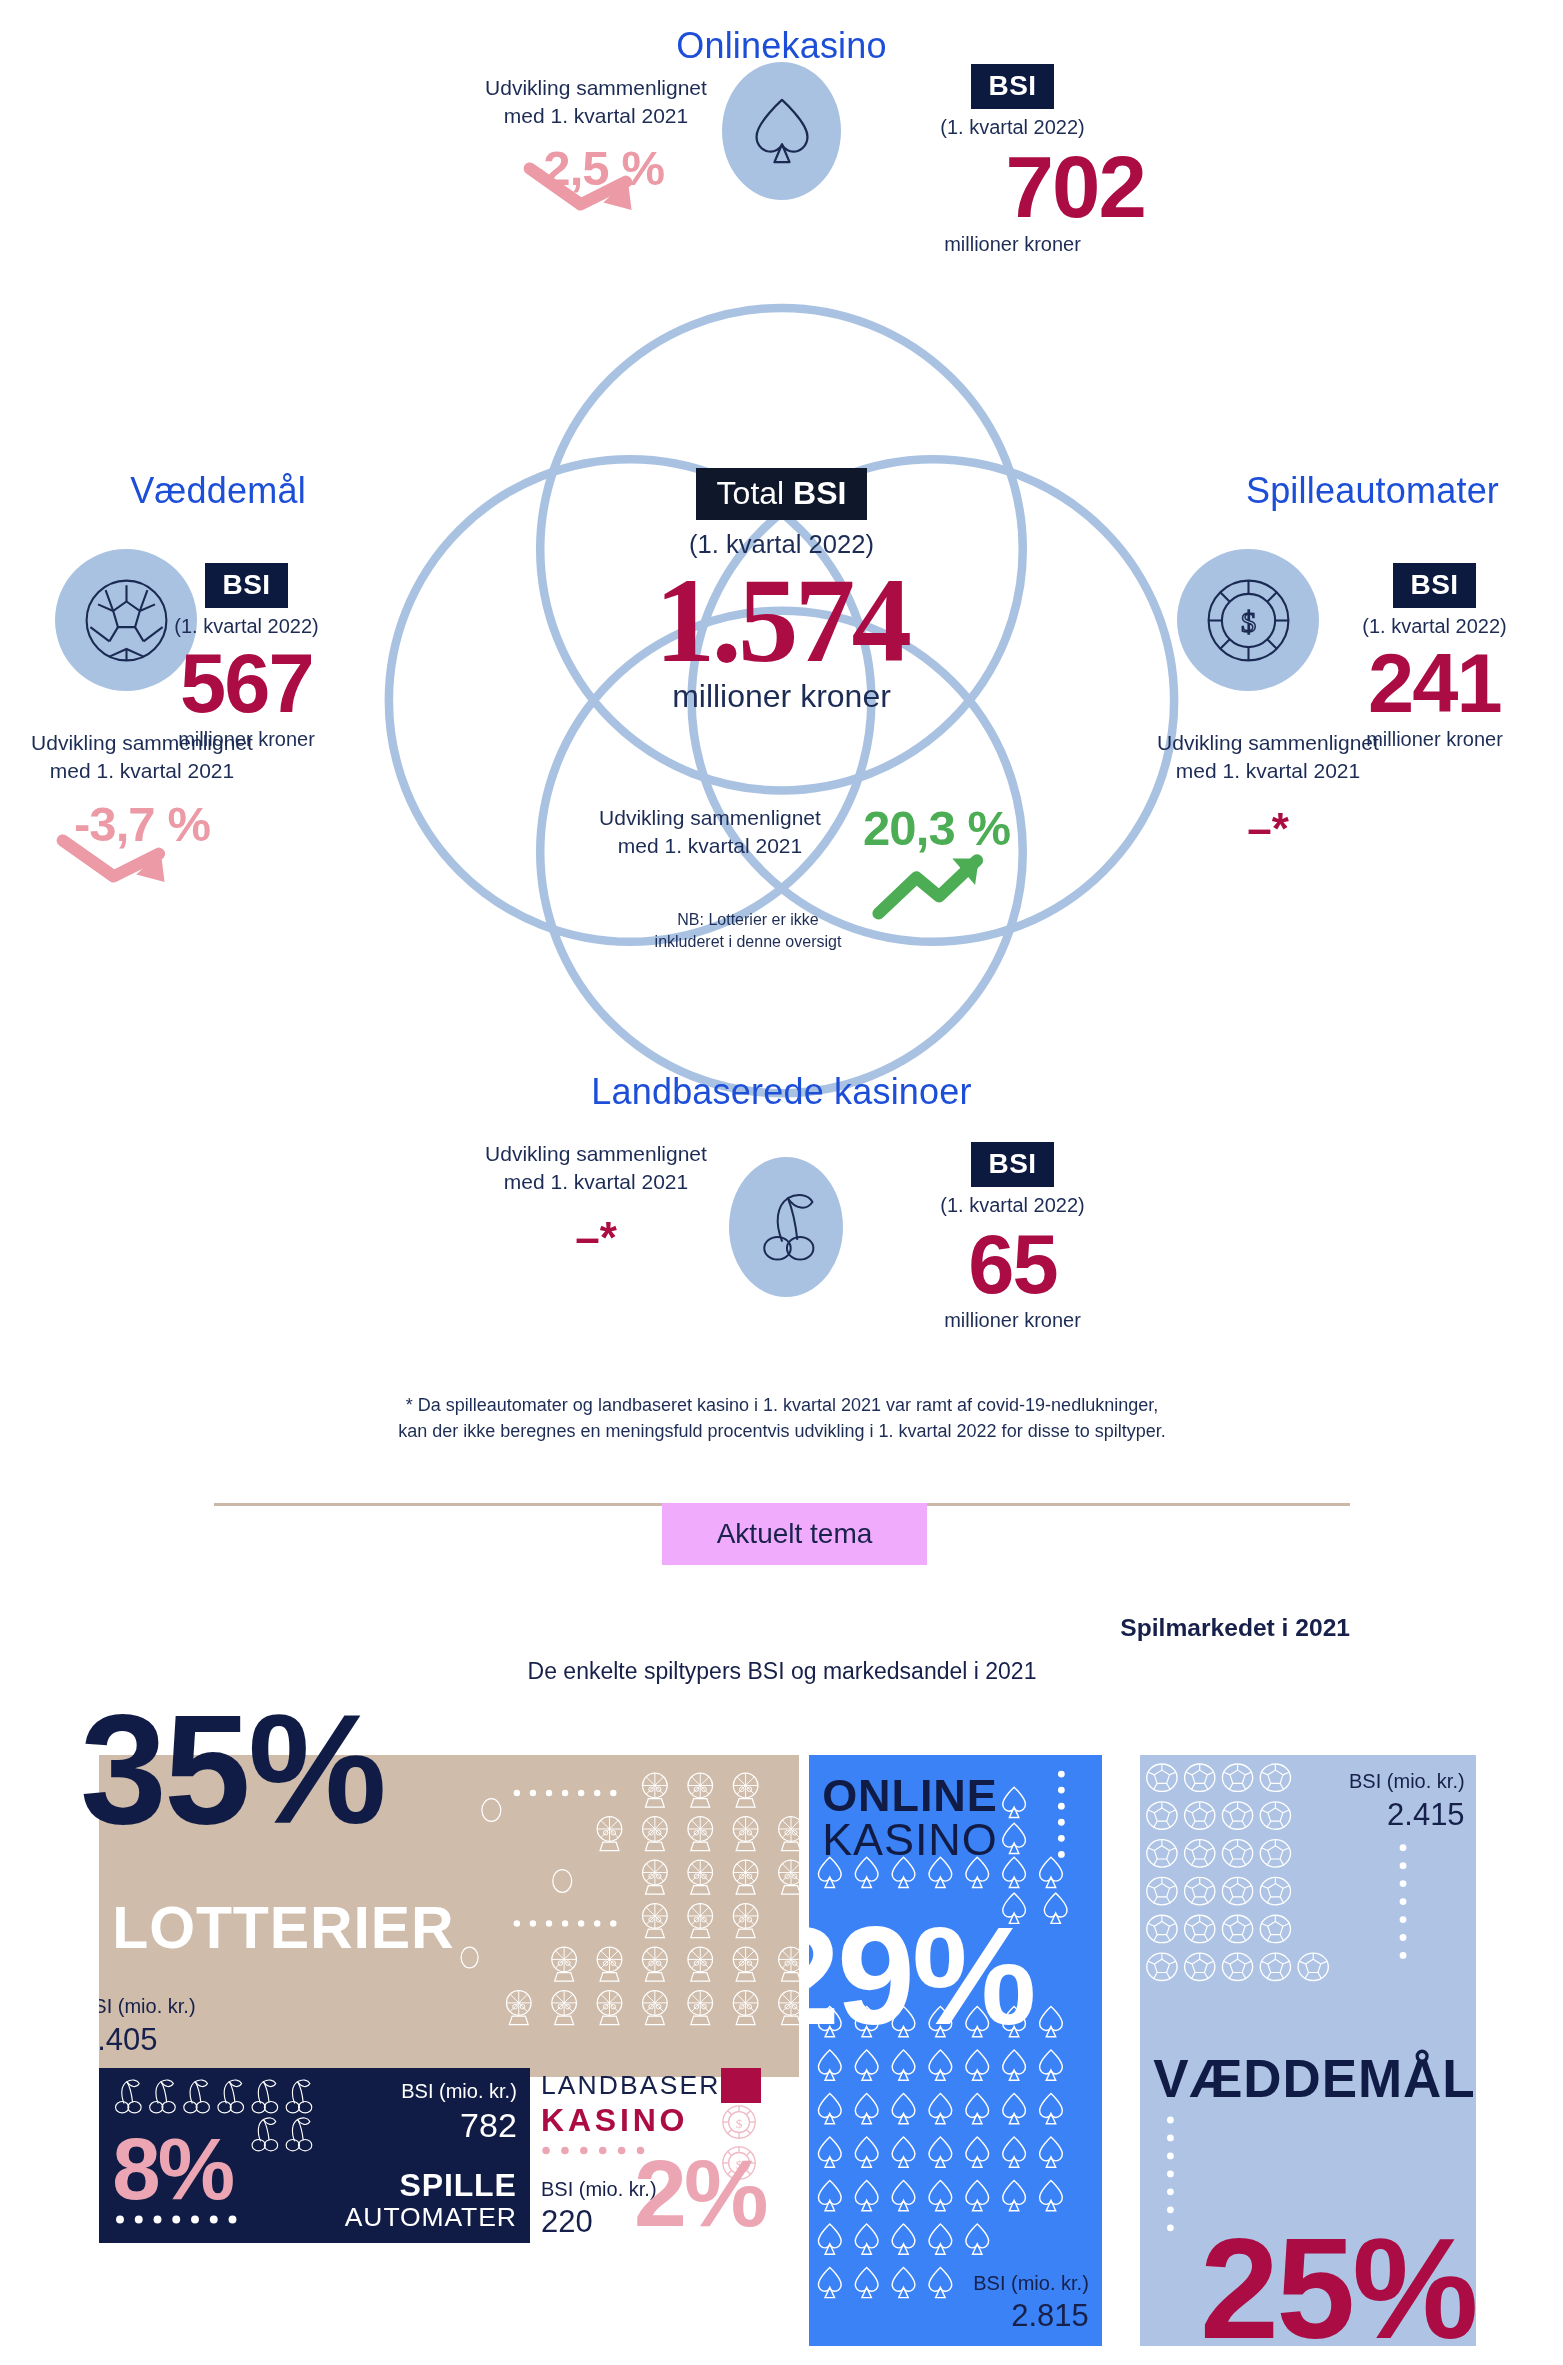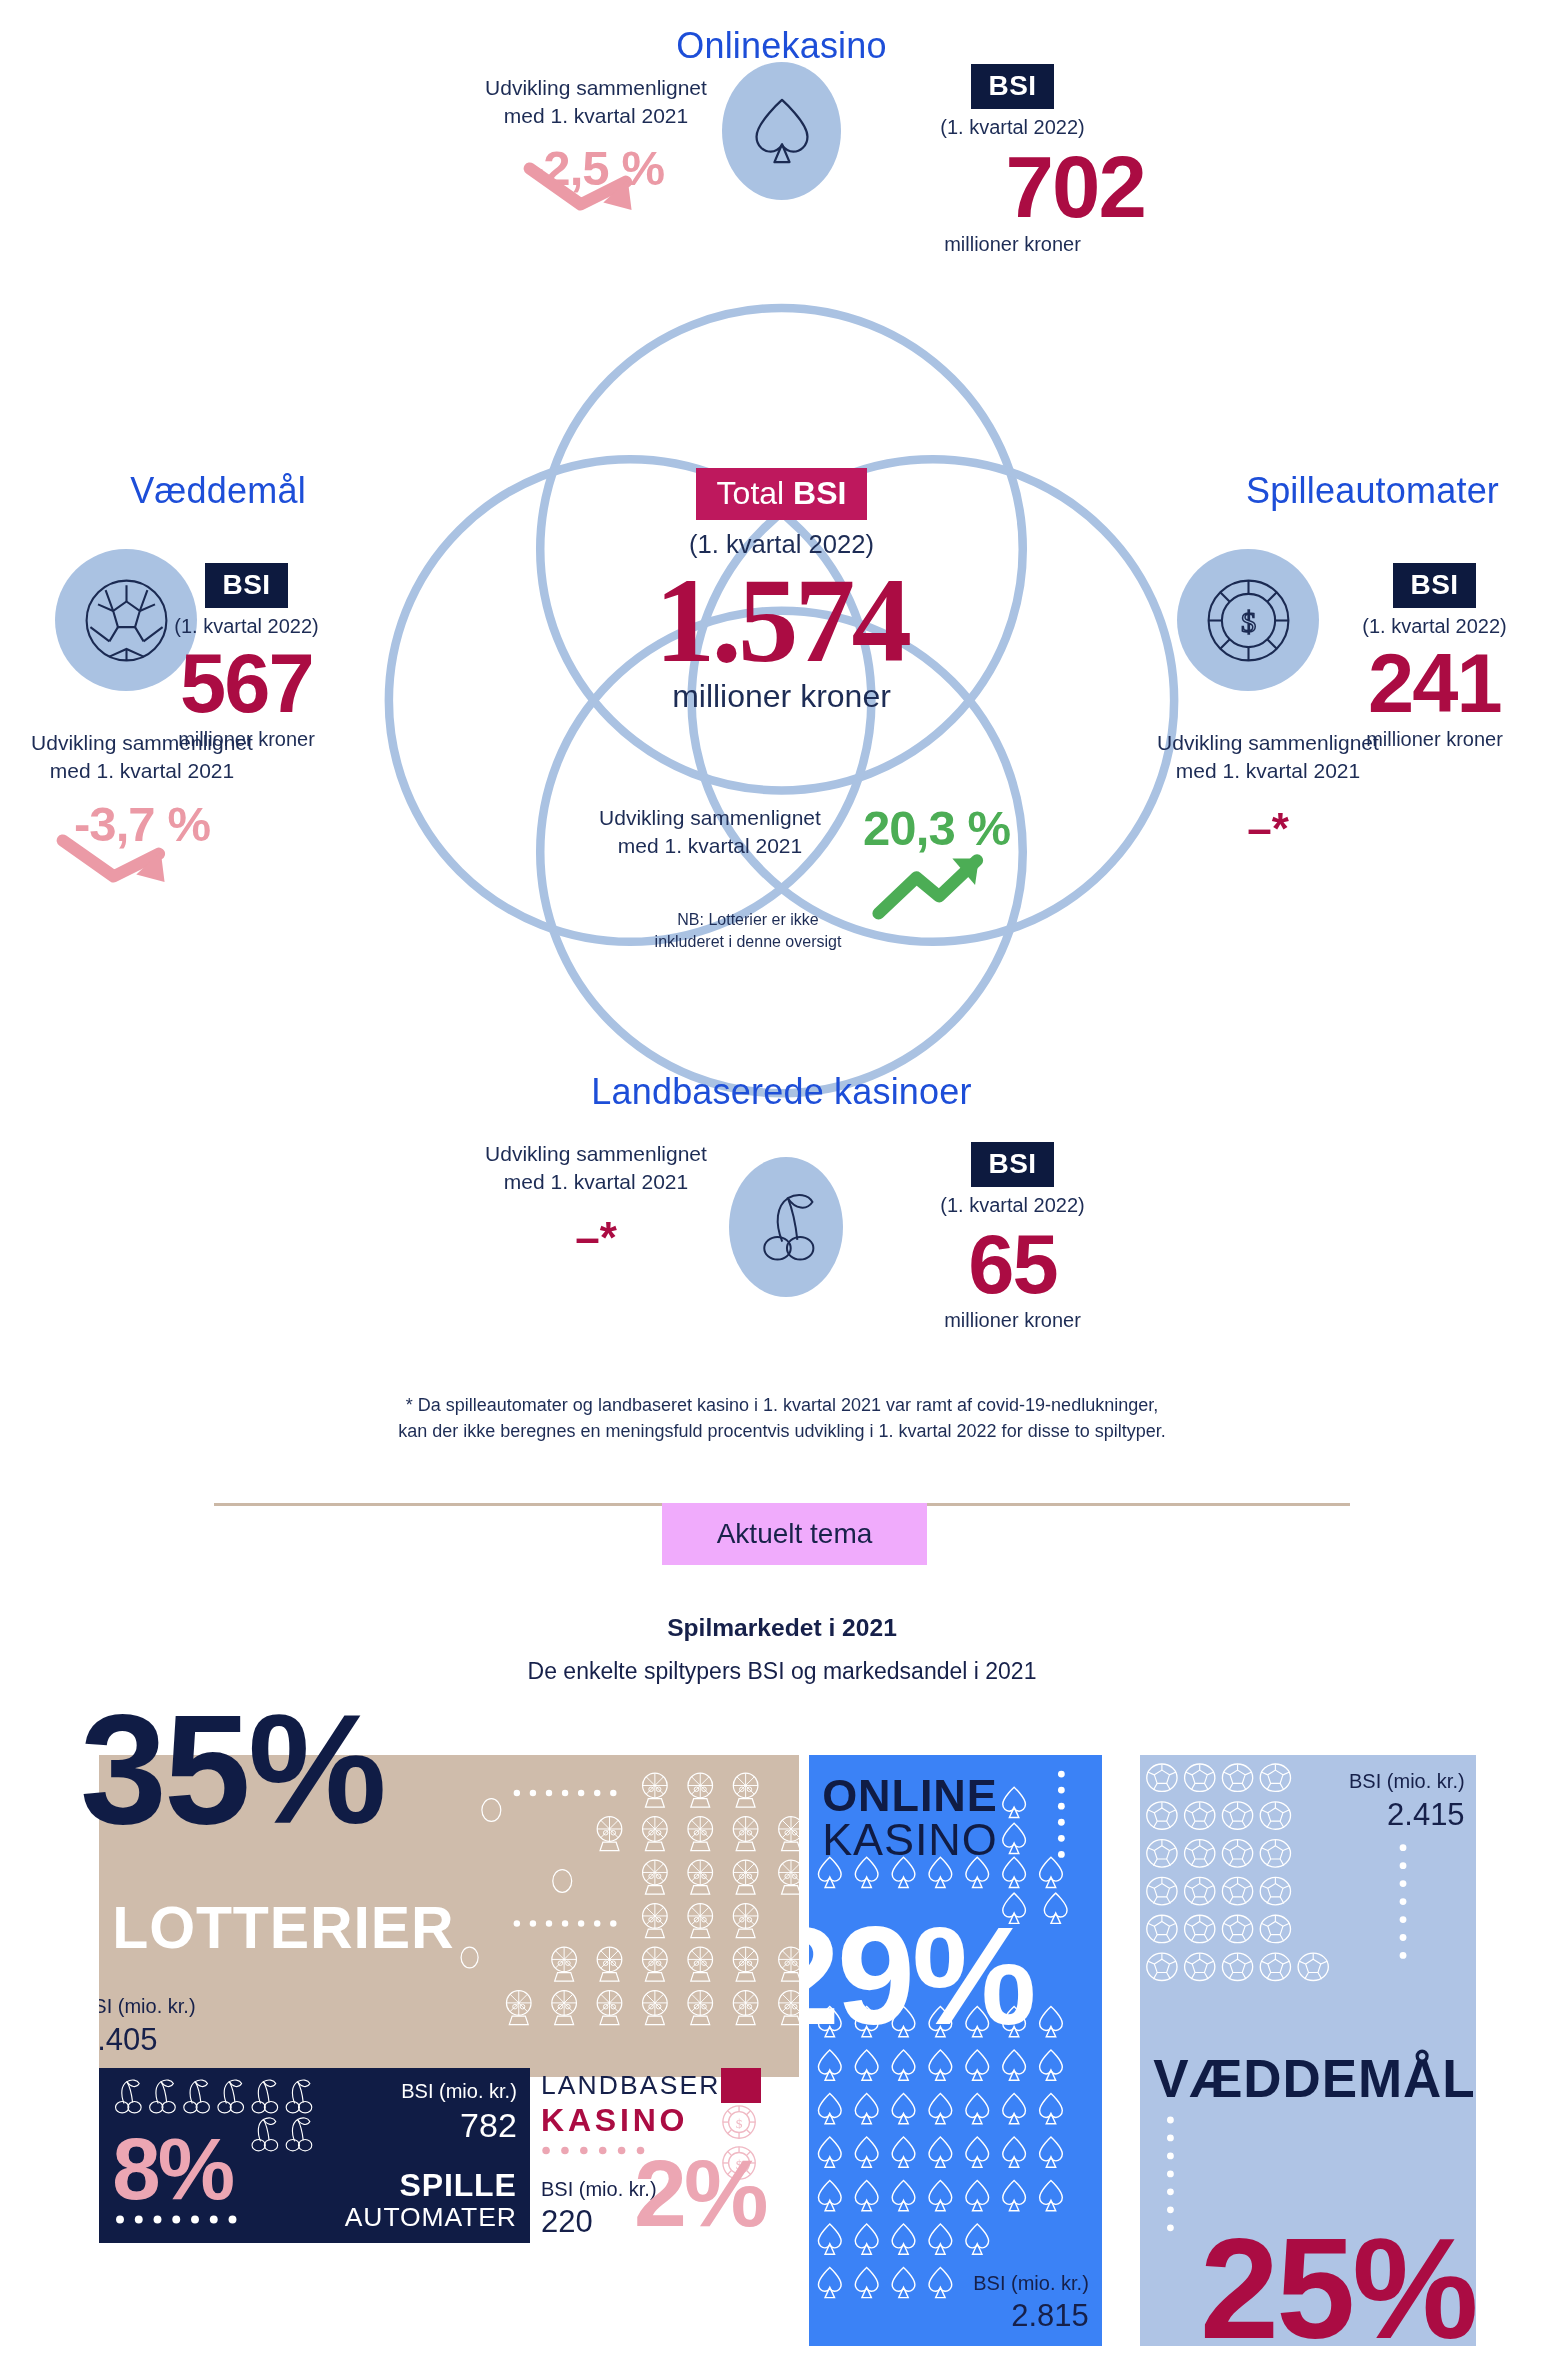--- a/index.html
+++ b/index.html
@@ -49,21 +49,21 @@
   .dash-star { color: #ab0c43; font-weight: bold; font-size: 44px; letter-spacing: 0px; }
 
   .icon-circle {
     border-radius: 50%;
     background: #aac2e2;
     display: flex; align-items: center; justify-content: center;
   }
 
   
   .total-chip {
-    display:inline-block; background: #be185d; color:#fff;
+    display:inline-block; background: #0f172a; color:#fff;
     font-size: 32px; padding: 6.6px 21px 8.5px 21px; font-weight: 300;
   }
   .total-chip b { font-weight: bold; }
   .total-num {
     color:#ab0c43; font-weight: bold; font-size: 121px; letter-spacing: -3.8px; line-height: 1.02; font-family: Liberation Serif, serif;
   }
   .total-unit { font-size: 32px; color:#1d2c55; font-weight: 300; margin-top: -3.8px; }
   .nb { font-size: 16px; line-height: 22px; color:#1d2c55; }
 
   
@@ -249,21 +249,21 @@
 <div class="abs footnote" style="left:214px; top:1393px; width:1136px;">
   <div>* Da spilleautomater og landbaseret kasino i 1. kvartal 2021 var ramt af covid-19-nedlukninger,</div>
   <div>kan der ikke beregnes en meningsfuld procentvis udvikling i 1. kvartal 2022 for disse to spiltyper.</div>
 </div>
 
 <div class="abs tema-rule" style="left:214px; top:1503px; width:1136px;"></div>
 <div class="abs tema-box" style="left:662px; top:1503px; width:265px; height:62px;">
   <span>Aktuelt tema</span>
 </div>
 
-<div class="abs tema-h1" style="left:214px; top:1614px; width:1136px;">Spilmarkedet i 2021</div>
+<div class="abs tema-h1" style="left:214px; top:1614px; width:1136px;text-align:right;">Spilmarkedet i 2021</div>
 <div class="abs tema-h2" style="left:214px; top:1658px; width:1136px;text-align:center;">De enkelte spiltypers BSI og markedsandel i 2021</div>
 
 <div class="tile tile-lott" style="left:99px; top:1755px; width:700px; height:322px;">
   <svg class="abs" style="left:312px; top:17px;" width="397" height="303" viewBox="0 0 420 320">
     <defs>
       <g id="drum">
         <circle cx="16" cy="14" r="13" fill="none" stroke="#ffffff" stroke-width="1.3"></circle>
         <path d="M16 1 L16 27 M3 14 L29 14 M7 5 L25 23 M25 5 L7 23" stroke="#ffffff" stroke-width="1" fill="none"></path>
         <circle cx="12" cy="18" r="2.4" fill="none" stroke="#ffffff" stroke-width="1"></circle>
         <circle cx="20" cy="18" r="2.4" fill="none" stroke="#ffffff" stroke-width="1"></circle>

